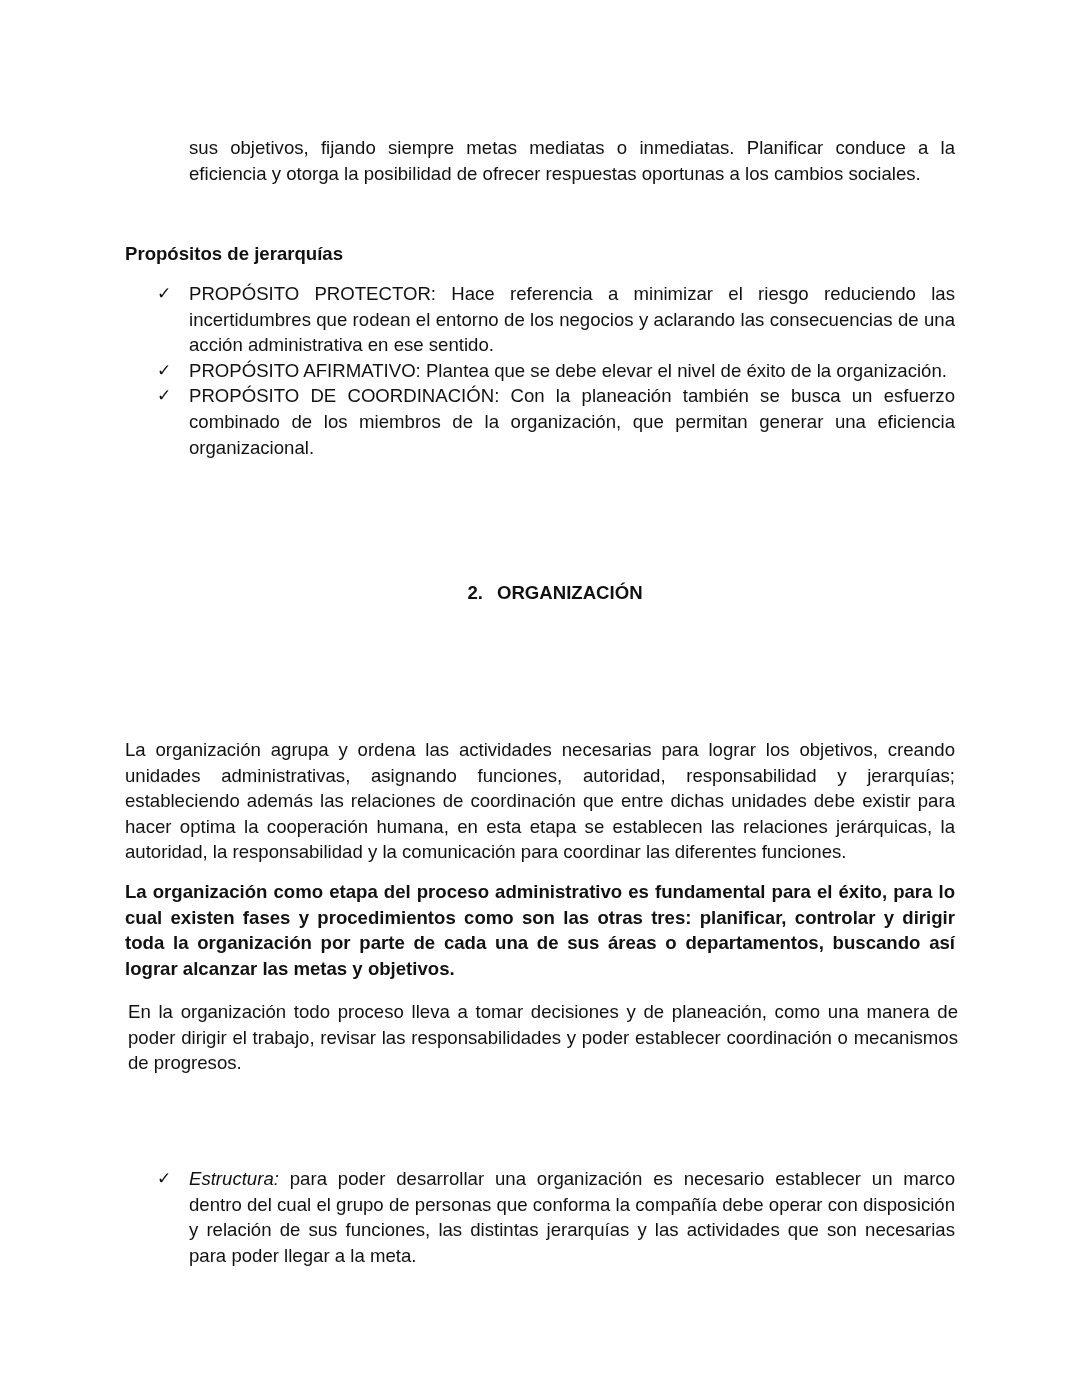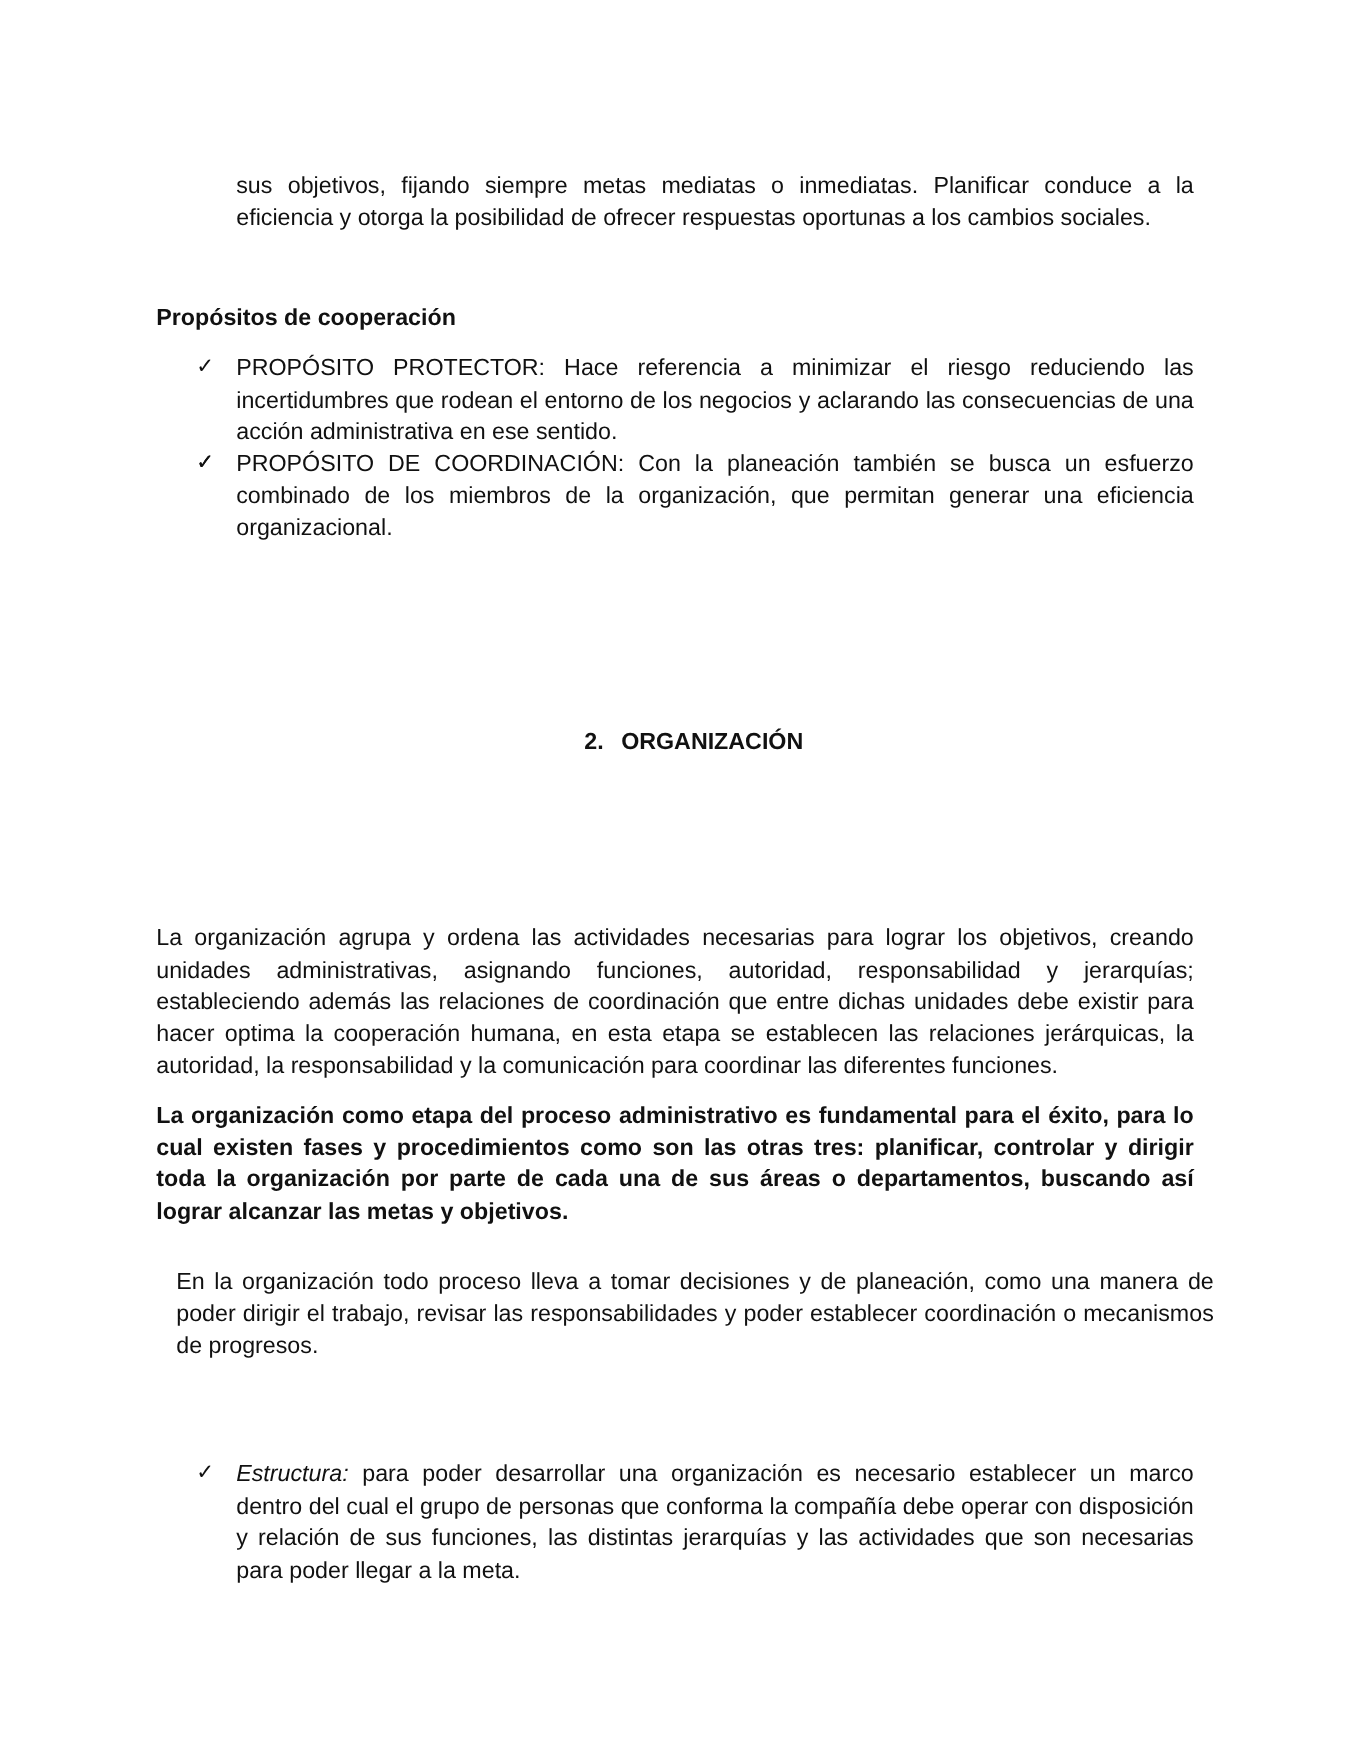--- a/index.html
+++ b/index.html
@@ -78,46 +78,47 @@
     .italic { font-style: italic; }
     .last-line-left { text-align-last: left; }
   </style>
 </head>
 <body>
 
 <div class="page">
 
   <p class="block indented last-line-left" style="top:123px; margin:0;">sus objetivos, fijando siempre metas mediatas o inmediatas. Planificar conduce a la eficiencia y otorga la posibilidad de ofrecer respuestas oportunas a los cambios sociales.</p>
 
-  <div class="heading" style="top:229px;">Propósitos de cooperación</div>
+  <div class="heading" style="top:229px;">Propósitos de jerarquías</div>
 
   <ul class="checklist" style="top:269px;">
     <li class="last-line-left">
       <span class="check">✓</span>
       <span>PROPÓSITO PROTECTOR: Hace referencia a minimizar el riesgo reduciendo las incertidumbres que rodean el entorno de los negocios y aclarando las consecuencias de una acción administrativa en ese sentido.</span>
     </li>
     <li class="last-line-left">
       <span class="check">✓</span>
+      <span>PROPÓSITO AFIRMATIVO: Plantea que se debe elevar el nivel de éxito de la organización.</span>
     </li>
     <li class="last-line-left">
       <span class="check">✓</span>
       <span>PROPÓSITO DE COORDINACIÓN: Con la planeación también se busca un esfuerzo combinado de los miembros de la organización, que permitan generar una eficiencia organizacional.</span>
     </li>
   </ul>
 
   <div class="section-title" style="top:568px;">
     <span class="num">2.</span><span>ORGANIZACIÓN</span>
   </div>
 
 
   <p class="block last-line-left" style="top:725px; margin:0;">La organización agrupa y ordena las actividades necesarias para lograr los objetivos, creando unidades administrativas, asignando funciones, autoridad, responsabilidad y jerarquías; estableciendo además las relaciones de coordinación que entre dichas unidades debe existir para hacer optima la cooperación humana, en esta etapa se establecen las relaciones jerárquicas, la autoridad, la responsabilidad y la comunicación para coordinar las diferentes funciones.</p>
 
   <p class="block last-line-left" style="top:867px; margin:0;font-weight:bold;">La organización como etapa del proceso administrativo es fundamental para el éxito, para lo cual existen fases y procedimientos como son las otras tres: planificar, controlar y dirigir toda la organización por parte de cada una de sus áreas o departamentos, buscando así lograr alcanzar las metas y objetivos.</p>
 
-  <p class="block last-line-left" style="top:984px; margin:16px;">En la organización todo proceso lleva a tomar decisiones y de planeación, como una manera de poder dirigir el trabajo, revisar las responsabilidades y poder establecer coordinación o mecanismos de progresos.</p>
+  <p class="block last-line-left" style="top:984px; margin:3px;">En la organización todo proceso lleva a tomar decisiones y de planeación, como una manera de poder dirigir el trabajo, revisar las responsabilidades y poder establecer coordinación o mecanismos de progresos.</p>
 
 
   <ul class="checklist" style="top:1154px;">
     <li class="last-line-left">
       <span class="check">✓</span>
       <span class="italic">Estructura:</span><span> para poder desarrollar una organización es necesario establecer un marco dentro del cual el grupo de personas que conforma la compañía debe operar con disposición y relación de sus funciones, las distintas jerarquías y las actividades que son necesarias para poder llegar a la meta.</span>
     </li>
   </ul>
 
 </div>

